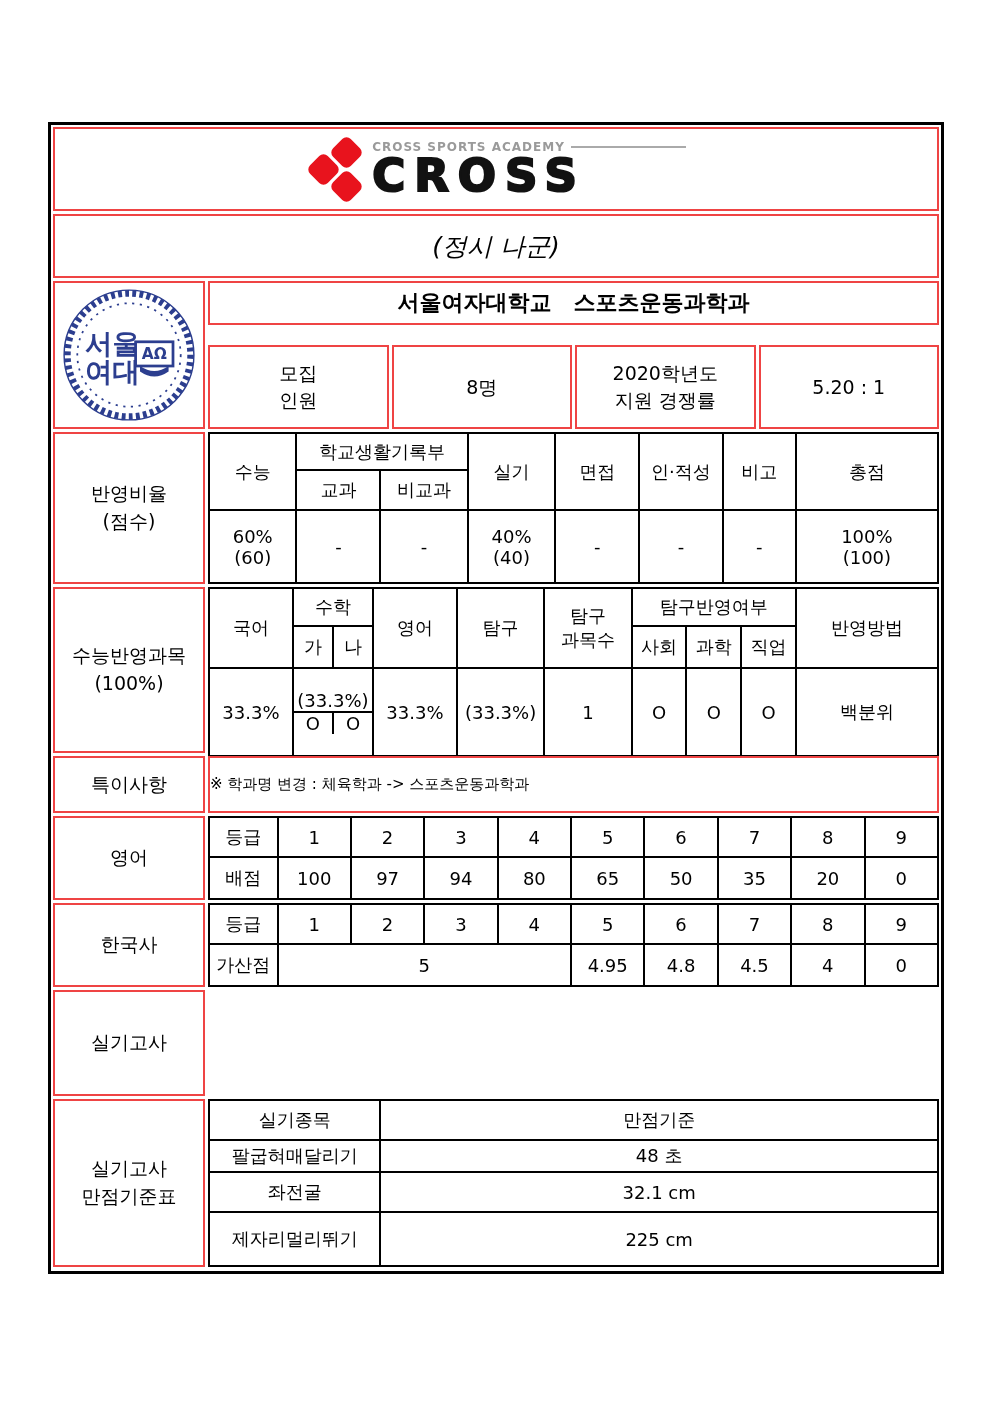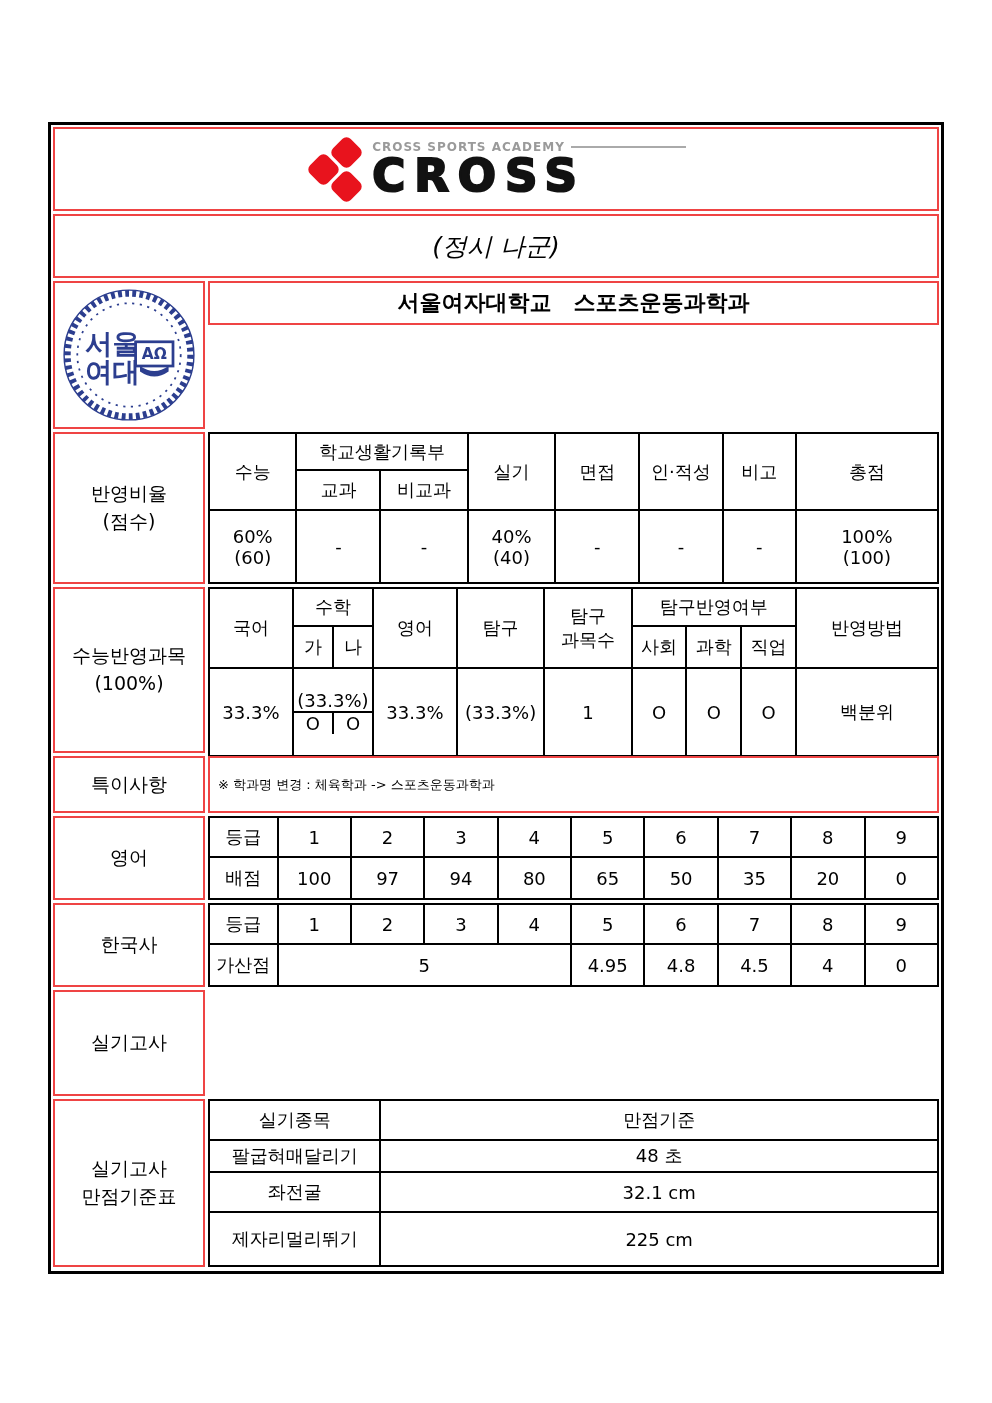--- a/index.html
+++ b/index.html
@@ -34,21 +34,21 @@
   .header-row{height:148px;}
   .seal-box{flex:0 0 152px;}
   .dept{height:44px;font-size:22px;font-weight:bold;}
   .addr{height:38px;font-size:19px;}
   .recruit-row{flex:1;}
   .recruit-row .box{flex:1;font-size:19px;line-height:1.4;}
   
   .sec-ratio{height:152px;}
   .sec-suneung{height:166px;}
   .sec-special{height:57px;}
-  .sec-special .content-box{flex:1;justify-content:flex-start;padding-left:8px;text-align:center;font-size:13px;}
+  .sec-special .content-box{flex:1;justify-content:flex-start;padding-left:0;text-align:center;font-size:15px;}
   .sec-english{height:84px;}
   .sec-history{height:84px;}
   .sec-practical{height:106px;}
   .sec-standards{height:168px;}
   
   .math-wrap{display:flex;flex-direction:column;height:100%;}
   .math-top{flex:1.1;display:flex;align-items:center;justify-content:center;border-bottom:2px solid #000;}
   .math-bottom{flex:1;display:flex;}
   .math-bottom span{flex:1;display:flex;align-items:center;justify-content:center;}
   .math-bottom span + span{border-left:2px solid #000;}
@@ -85,20 +85,28 @@
         <circle cx="60" cy="60" r="47" fill="none" stroke="#2c3e8f" stroke-width="1.6" stroke-dasharray="2 5"></circle>
         <text x="45" y="58" font-size="25" font-weight="bold" fill="#2c3e8f" text-anchor="middle">서울</text>
         <text x="45" y="84" font-size="25" font-weight="bold" fill="#2c3e8f" text-anchor="middle">여대</text>
         <rect x="66" y="48" width="34" height="22" fill="#ffffff" stroke="#2c3e8f" stroke-width="2.5"></rect>
         <text x="83" y="64" font-size="14" font-weight="bold" fill="#2c3e8f" text-anchor="middle">AΩ</text>
         <path d="M70 70 Q83 79 96 70 L96 75 Q83 84 70 75 Z" fill="#2c3e8f"></path>
       </svg>
     </div>
     <div class="col">
       <div class="box dept">서울여자대학교　스포츠운동과학과</div>
+      <div class="row recruit-row">
+        <div class="box">모집
+인원</div>
+        <div class="box">8명</div>
+        <div class="box">2020학년도
+지원 경쟁률</div>
+        <div class="box">5.20 : 1</div>
+      </div>
     </div>
   </div>
 
   <div class="row sec-ratio">
     <div class="box label-box">반영비율
 (점수)</div>
     <div class="content">
       <table>
         <colgroup>
           <col style="width:12%">

